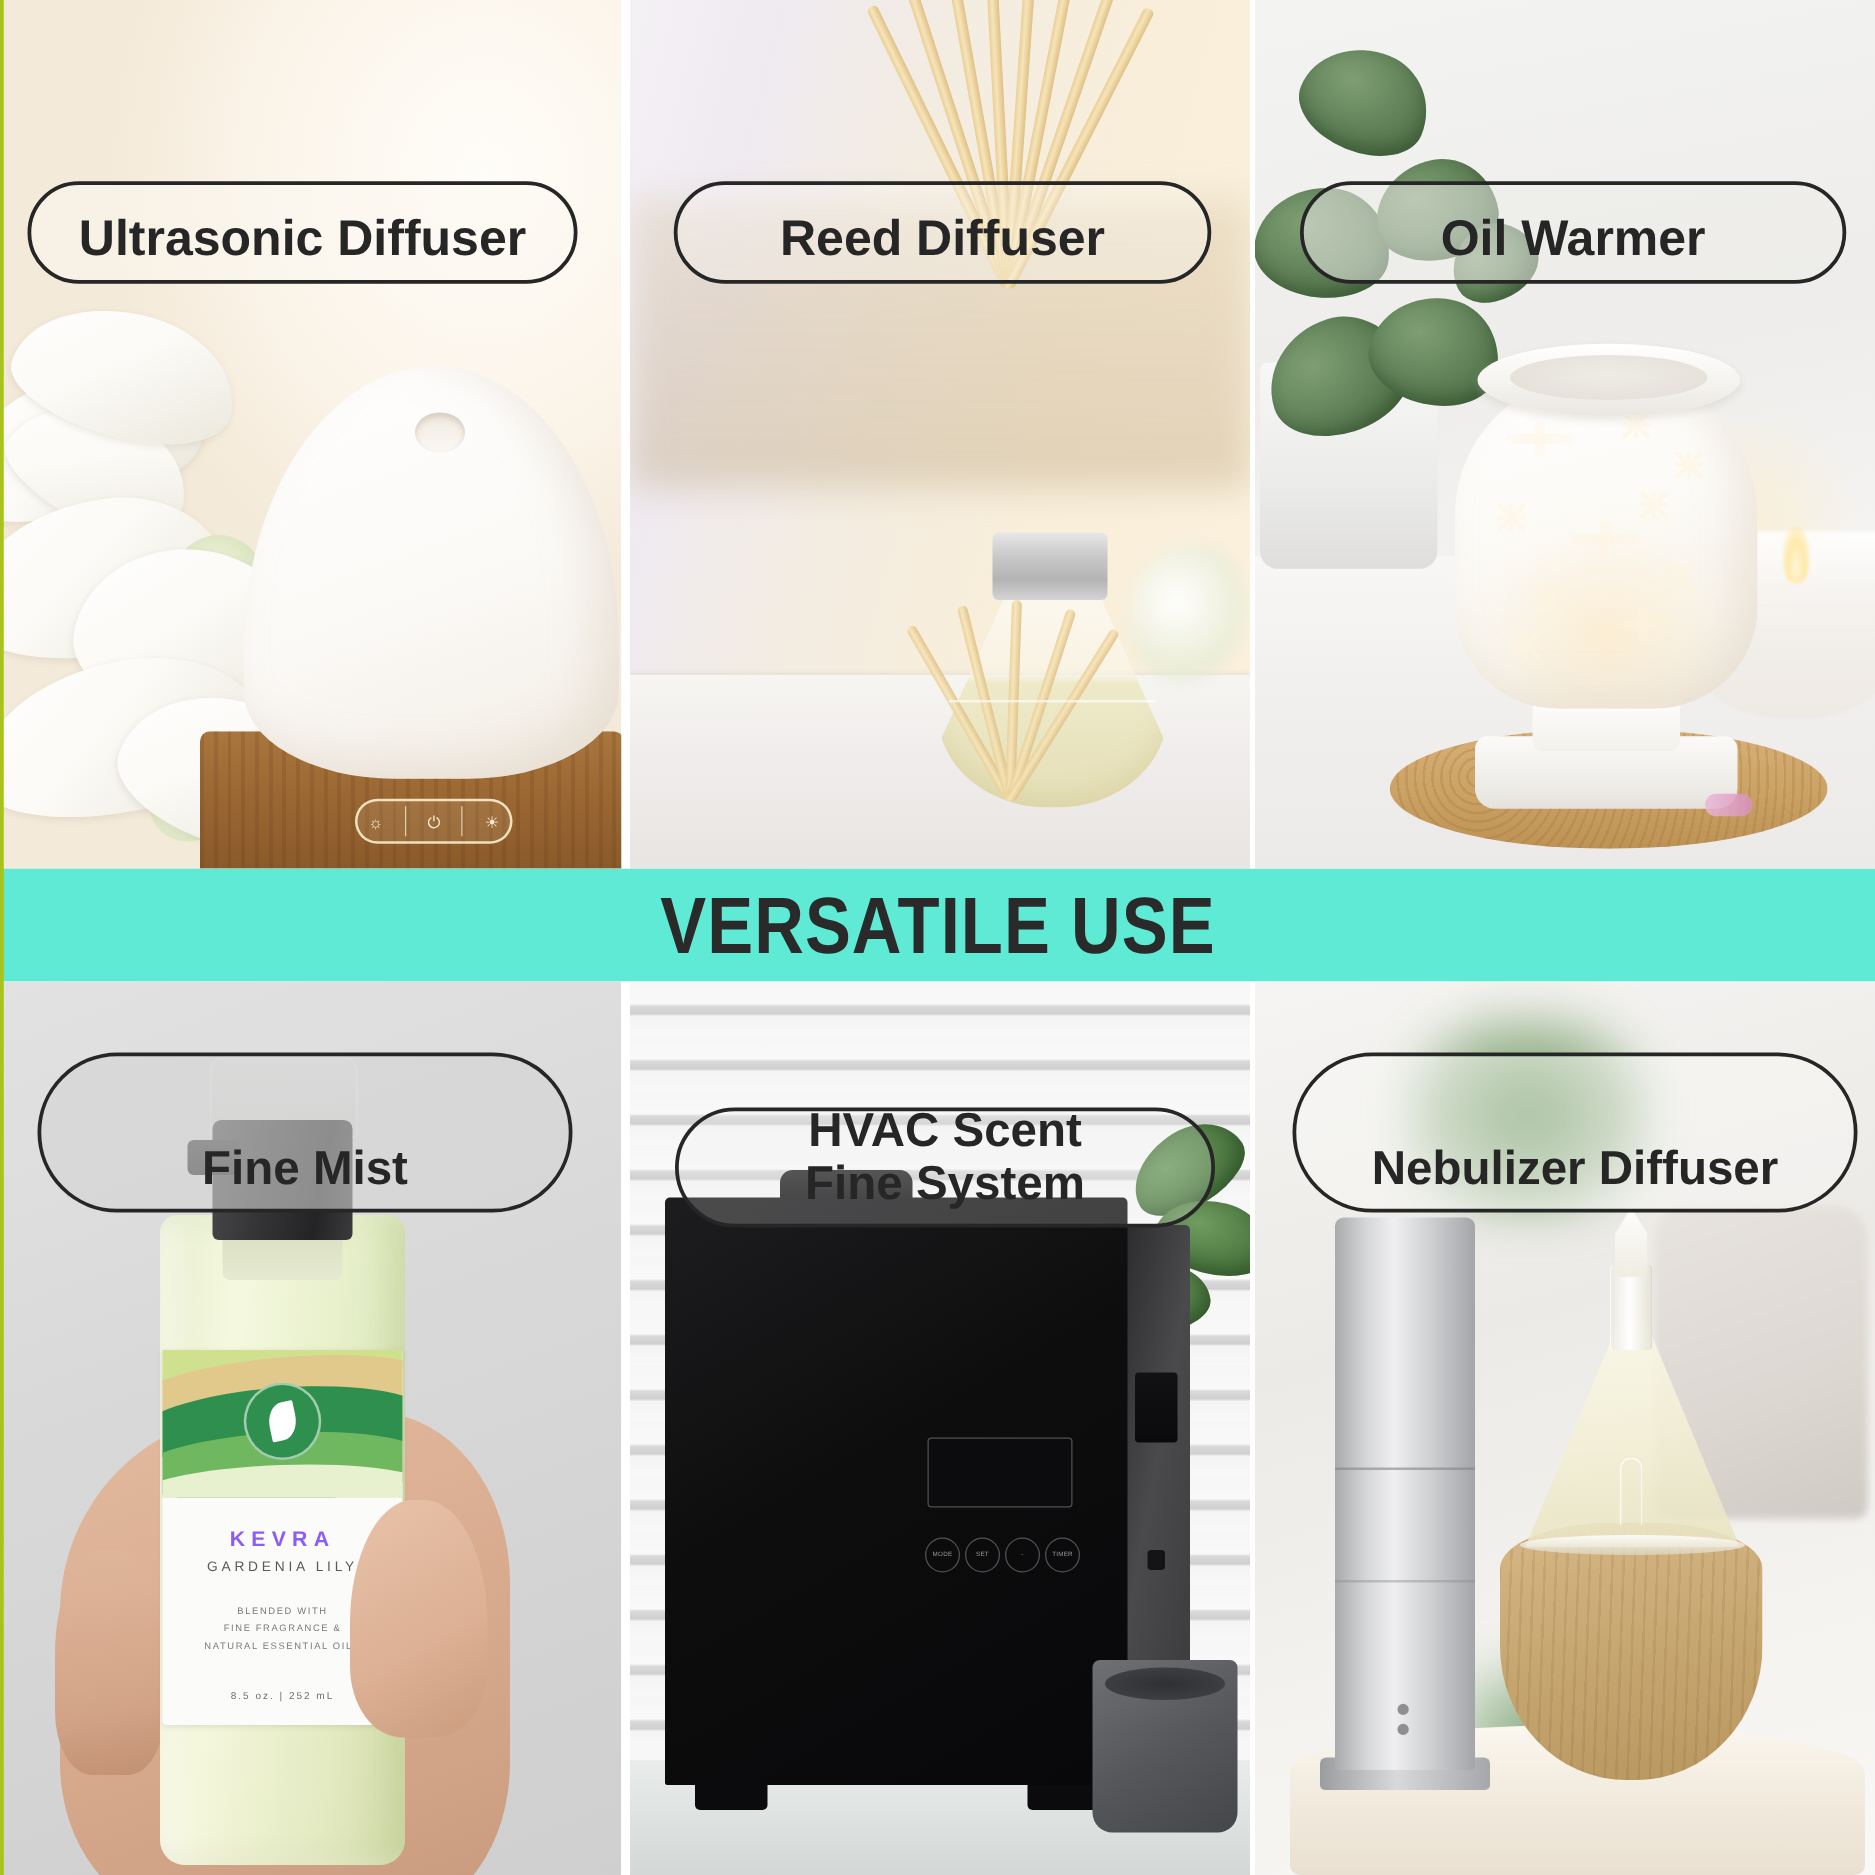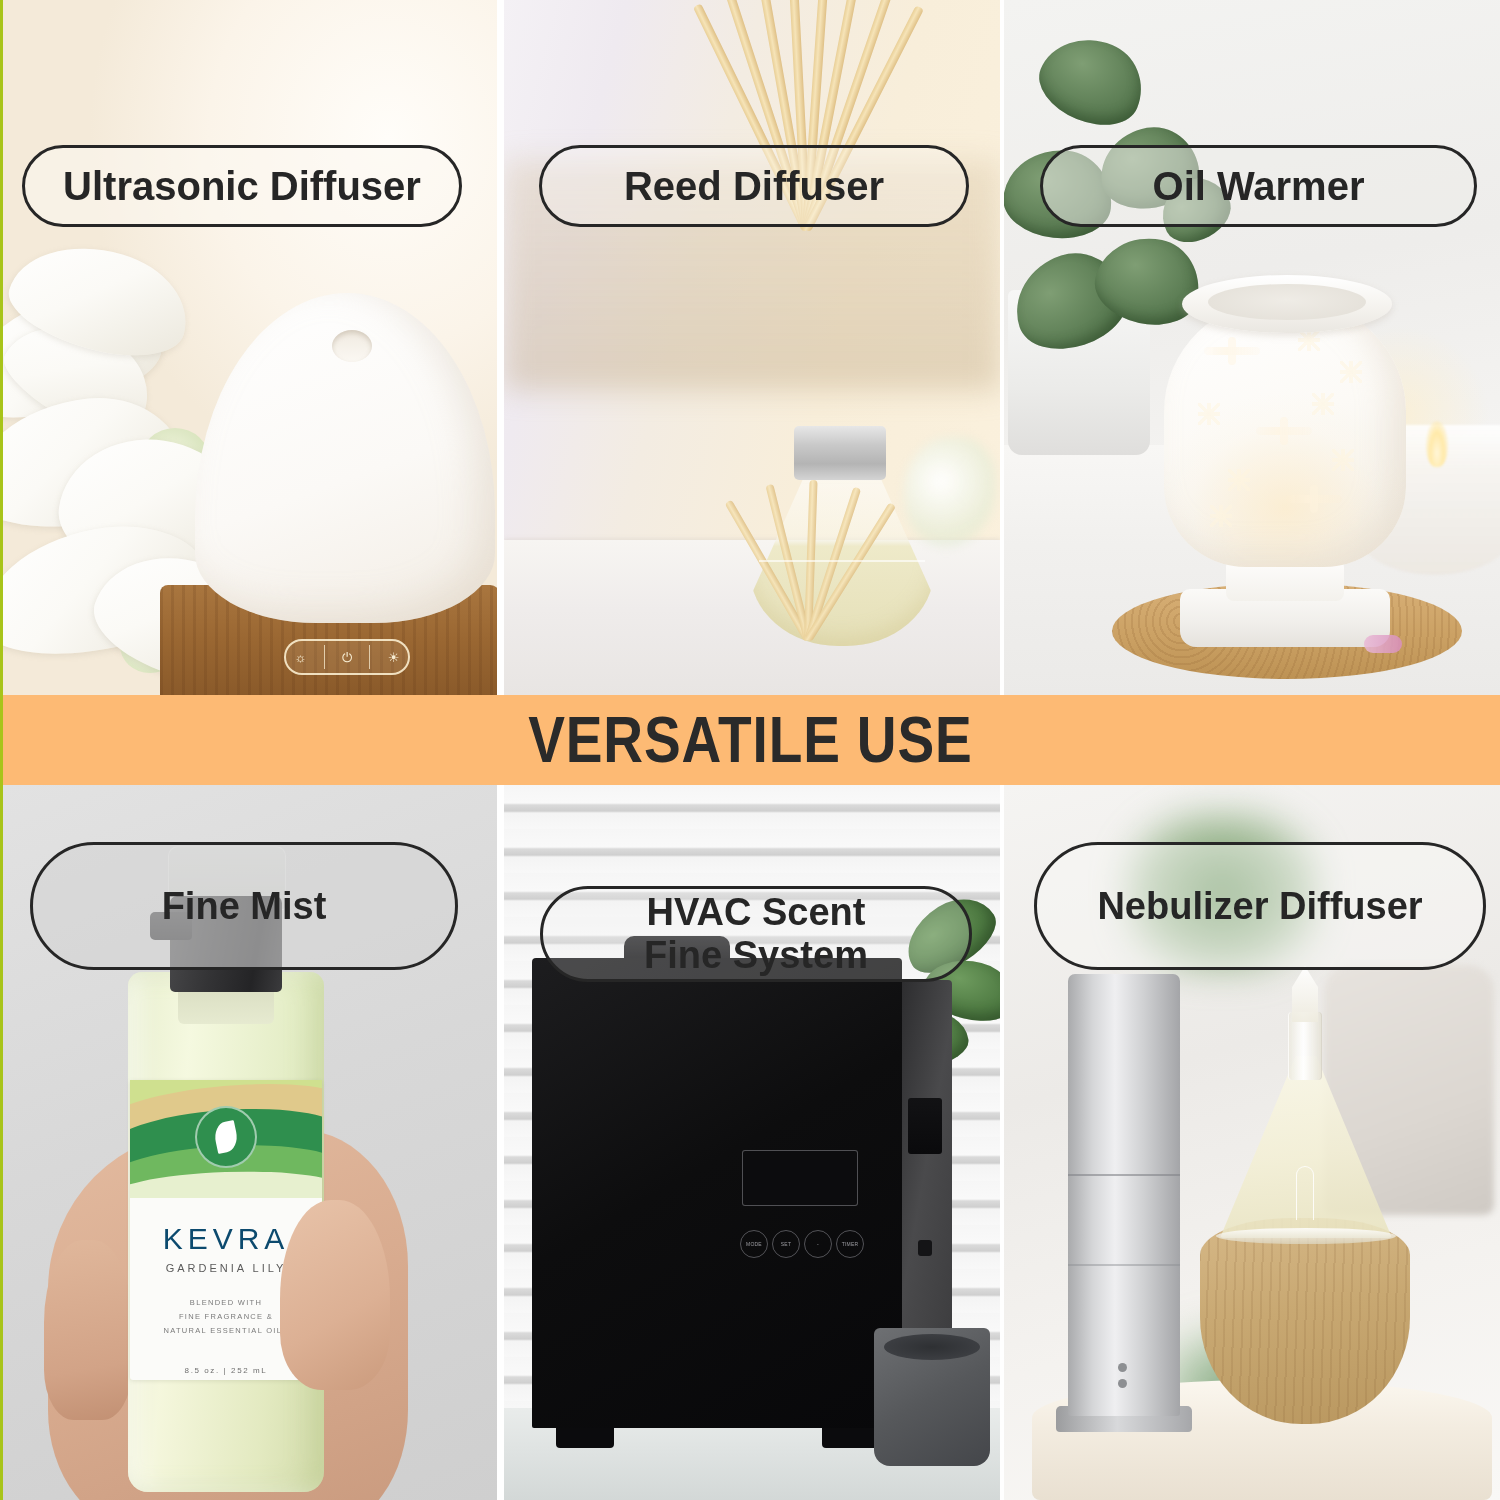--- a/index.html
+++ b/index.html
@@ -22,35 +22,35 @@
   .cell-tl { left:0;    top:0;    width:497px; height:695px; }
   .cell-tm { left:504px;top:0;    width:496px; height:695px; }
   .cell-tr { left:1004px;top:0;   width:496px; height:695px; }
   .cell-bl { left:0;    top:785px;width:497px; height:715px; }
   .cell-bm { left:504px;top:785px;width:496px; height:715px; }
   .cell-br { left:1004px;top:785px;width:496px; height:715px; }
 
   
   .banner {
     position:absolute; left:0; top:695px; width:1500px; height:90px;
-    background:#fdba74; z-index:40;
+    background:#5eead4; z-index:40;
     display:flex; align-items:center; justify-content:center;
   }
   .banner-text {
     font-family:"Liberation Sans", sans-serif;
     font-weight:bold; font-size:64px; letter-spacing:1px;
     color:#2a2a2a; transform:scaleX(0.86); transform-origin:center;
     white-space:nowrap; line-height:1;
   }
 
   
   .pill {
     position:absolute; z-index:30;
     border:3px solid #262626; border-radius:999px;
-    display:flex; align-items:center; justify-content:center;
+    display:flex; align-items:flex-end; justify-content:center;
     text-align:center; padding:10px 26px;
     font-weight:bold; color:#262626; line-height:1.12;
   }
   .pill-1line { font-size:40px; }
   .pill-2line { font-size:38px; }
 
   .pill-tl { left:22px;  top:145px; width:440px; height:82px;  background:rgba(252,247,240,0.55); }
   .pill-tm { left:539px; top:145px; width:430px; height:82px;  background:rgba(255,255,255,0.30); }
   .pill-tr { left:1040px;top:145px; width:437px; height:82px;  background:rgba(236,236,234,0.55); }
   .pill-bl { left:30px;  top:842px; width:428px; height:128px; background:rgba(211,211,211,0.60); }
@@ -355,21 +355,21 @@
     position:absolute; left:50%; top:26px; transform:translateX(-50%);
     width:62px; height:62px; border-radius:50%;
     background:#2f8f4e; border:2px solid rgba(255,255,255,.55);
     display:flex; align-items:center; justify-content:center; z-index:3;
   }
   .bl-seal-leaf {
     width:22px; height:30px; background:#ffffff;
     border-radius:60% 5% 60% 5%; transform:rotate(-12deg);
   }
   .bl-brand {
-    margin-top:24px; font-size:30px; letter-spacing:5px; color:#0c4a6e; font-weight:400;
+    margin-top:24px; font-size:17px; letter-spacing:5px; color:#8b5cf6; font-weight:700;
   }
   .bl-scent {
     margin-top:6px; font-size:11px; letter-spacing:3px; color:#5a5a5a;
   }
   .bl-desc {
     margin-top:22px; font-size:7.5px; letter-spacing:1.3px; color:#7a7a7a;
     line-height:1.85; text-align:center;
   }
   .bl-vol {
     margin-top:28px; font-size:8px; letter-spacing:1.6px; color:#6f6f6f;

